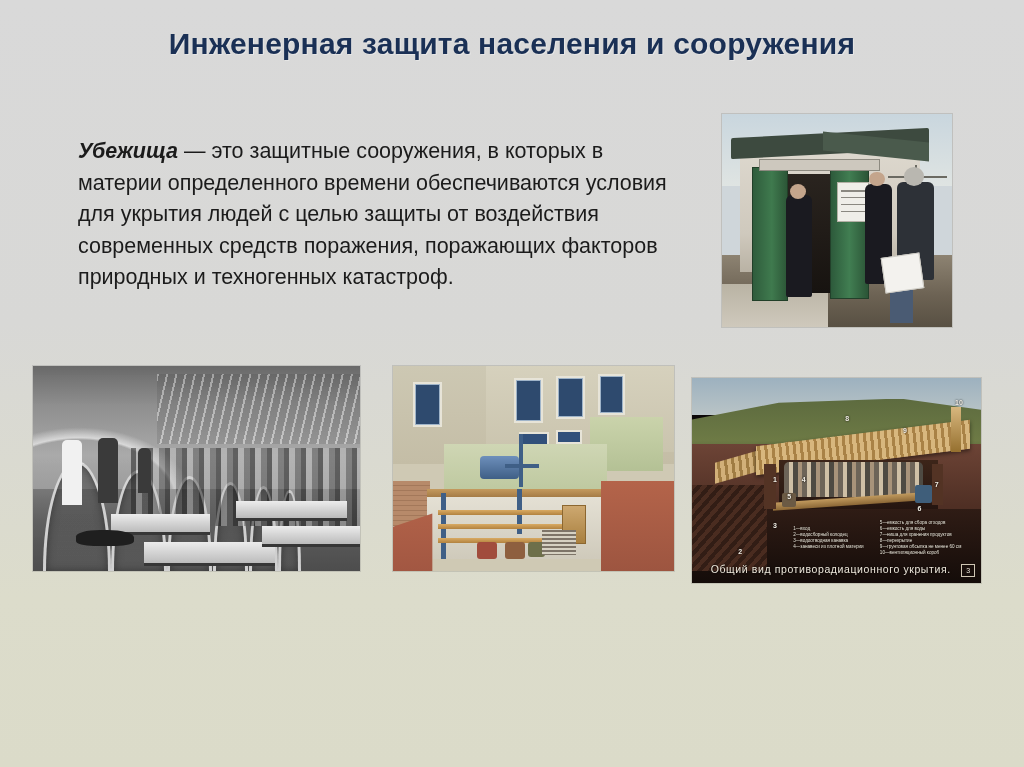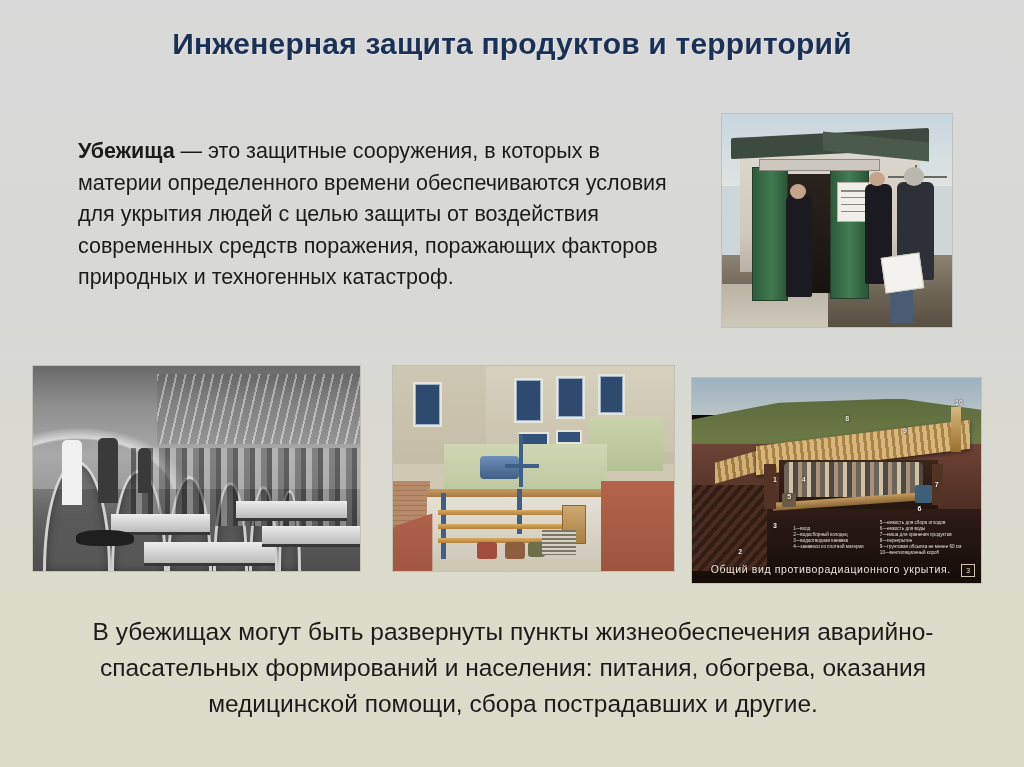--- a/index.html
+++ b/index.html
@@ -37,21 +37,21 @@
   .intro {
     position: absolute;
     left: 78px;
     top: 136px;
     width: 590px;
     font-size: 21.5px;
     line-height: 31.5px;
     color: #1b1b1b;
     text-align: left;
   }
-  .intro b { font-weight: bold; }
+  .intro b { font-weight: bold; font-style: italic; }
 
   
   .bottom-text {
     position: absolute;
     left: 22px;
     top: 614px;
     width: 982px;
     text-align: center;
     font-size: 24.5px;
     line-height: 36px;
@@ -344,21 +344,21 @@
     position: absolute; right: 2%; bottom: 3%; width: 12px; height: 11px;
     border: 1px solid #cfc6b3; color: #efe9dc; font-size: 7px;
     text-align: center; line-height: 11px;
   }
 </style>
 </head>
 <body>
 
 <div class="slide">
 
-  <div class="title">Инженерная защита продуктов и территорий</div>
+  <div class="title">Инженерная защита населения и сооружения</div>
 
   <div class="intro">
     <b>Убежища</b><span> — </span><span>это защитные сооружения, в которых в материи определенного времени обеспечиваются условия для укрытия людей с целью защиты от воздействия современных средств поражения, поражающих факторов природных и техногенных катастроф.</span>
   </div>
 
   <div class="pic" id="pic-entrance">
     <div class="inner">
       <div class="sky"></div>
       <div class="ground"></div>
       <div class="groundlight"></div>
@@ -483,15 +483,14 @@
 7—ниша для хранения продуктов
 8—перекрытие
 9—грунтовая обсыпка не менее 60 см
 10—вентиляционный короб</div>
 
       <div class="caption">Общий вид противорадиационного укрытия.</div>
       <div class="capbox">3</div>
     </div>
   </div>
 
-  <div class="bottom-text">В убежищах могут быть развернуты пункты жизнеобеспечения аварийно-спасательных формирований и населения: питания, обогрева, оказания медицинской помощи, сбора пострадавших и другие.</div>
 
 </div>
 
 </body></html>

